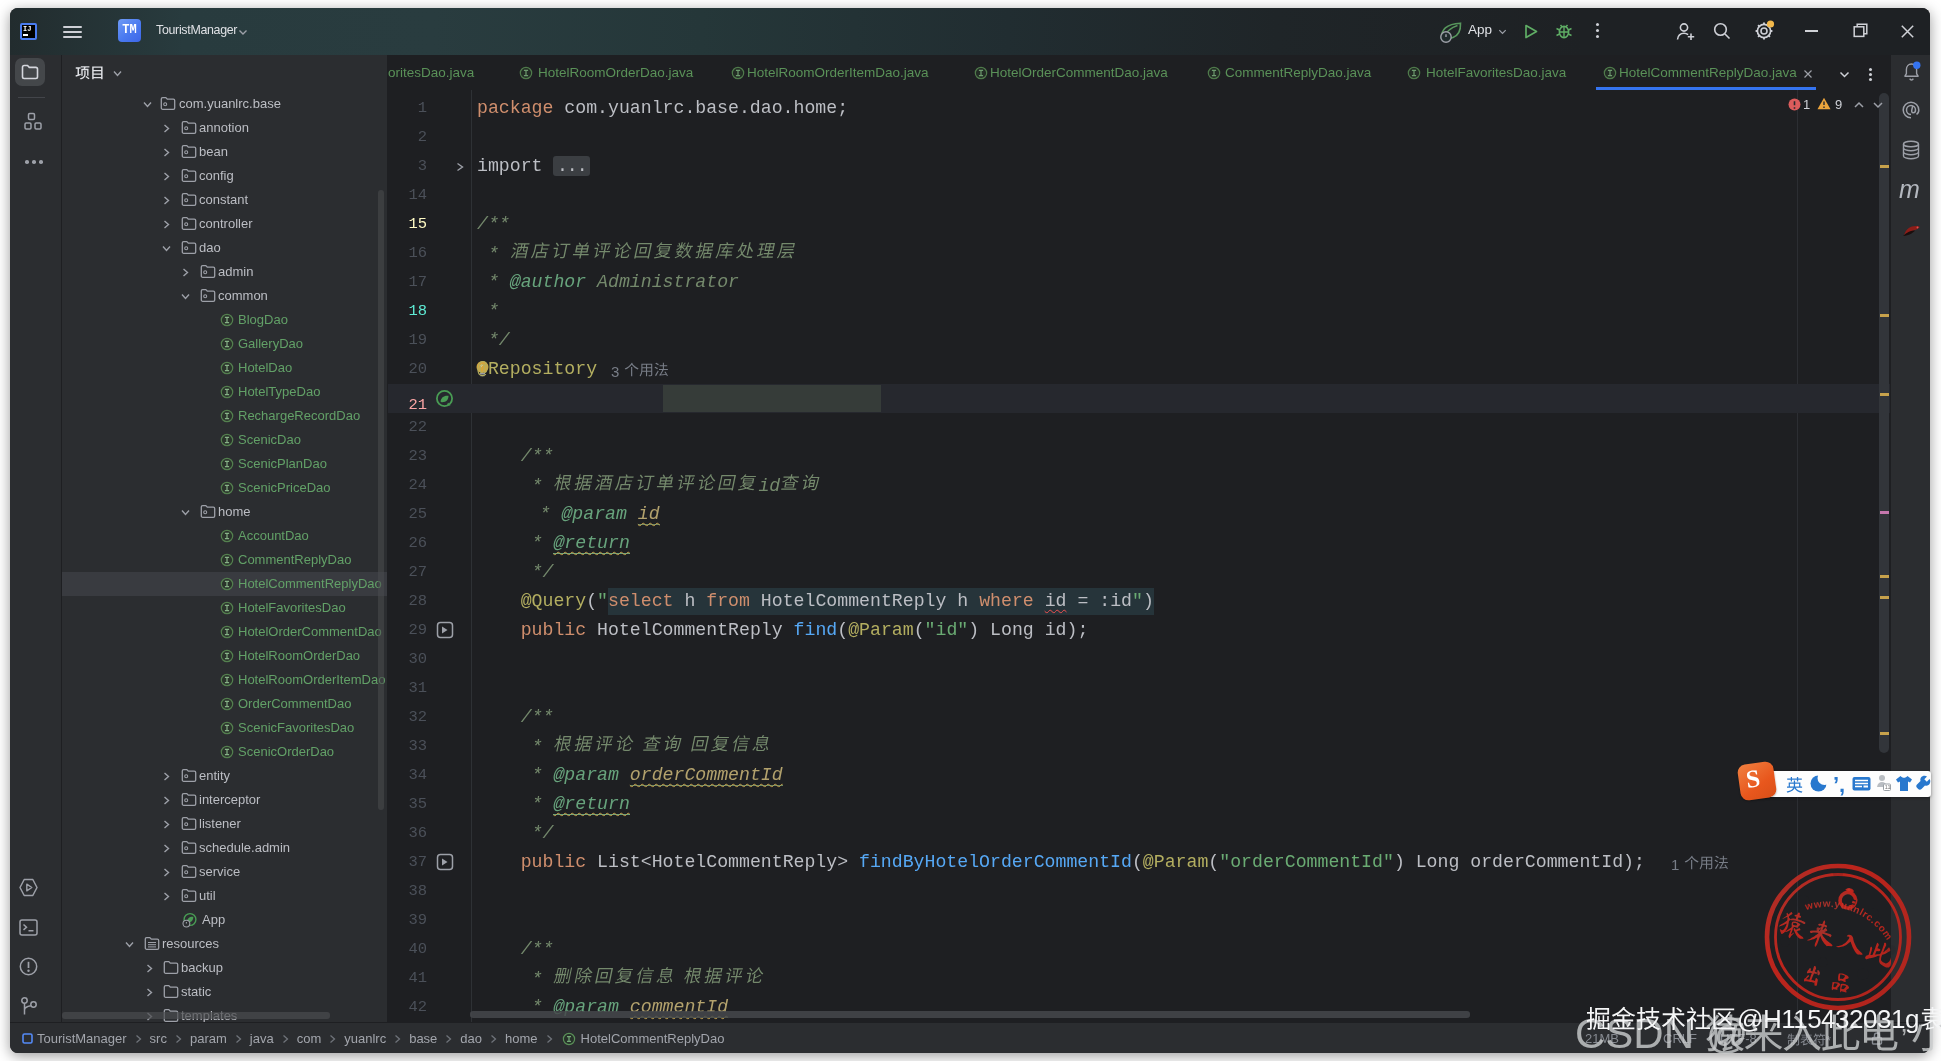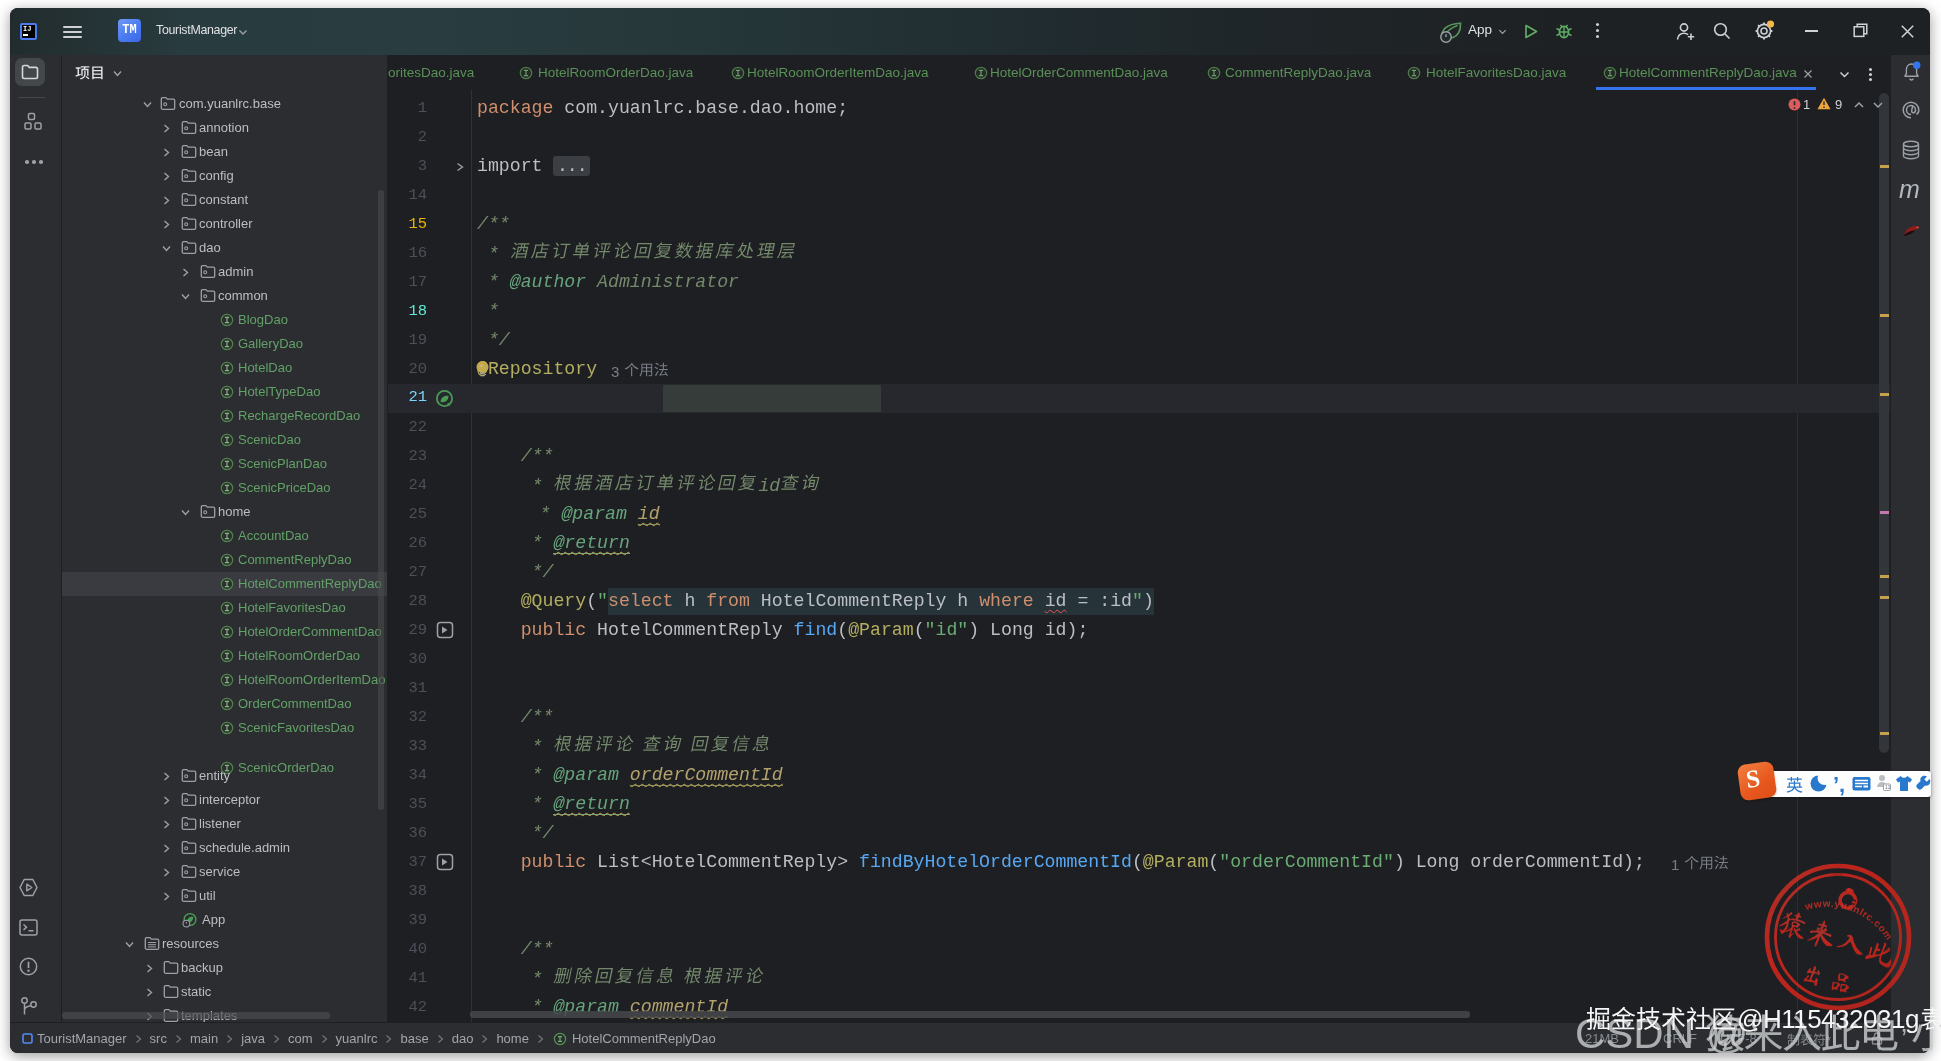--- a/index.html
+++ b/index.html
@@ -114,21 +114,21 @@
       </svg>
 <div class="abs" style="left:27px;top:8px;display:flex;align-items:center;white-space:nowrap;color:#a2a5ac">
         <span>TouristManager</span>
         <svg style="margin:1px 8px 0 8px" width="7" height="10" viewBox="0 0 7 10">
           <path d="M1.5 1.5 5.5 5 1.5 8.5" stroke="#6f737a" stroke-width="1.3" fill="none"></path>
         </svg>
         <span>src</span>
         <svg style="margin:1px 8px 0 8px" width="7" height="10" viewBox="0 0 7 10">
           <path d="M1.5 1.5 5.5 5 1.5 8.5" stroke="#6f737a" stroke-width="1.3" fill="none"></path>
         </svg>
-        <span>main</span>
+        <span>param</span>
         <svg style="margin:1px 8px 0 8px" width="7" height="10" viewBox="0 0 7 10">
           <path d="M1.5 1.5 5.5 5 1.5 8.5" stroke="#6f737a" stroke-width="1.3" fill="none"></path>
         </svg>
         <span>java</span>
         <svg style="margin:1px 8px 0 8px" width="7" height="10" viewBox="0 0 7 10">
           <path d="M1.5 1.5 5.5 5 1.5 8.5" stroke="#6f737a" stroke-width="1.3" fill="none"></path>
         </svg>
         <span>com</span>
         <svg style="margin:1px 8px 0 8px" width="7" height="10" viewBox="0 0 7 10">
           <path d="M1.5 1.5 5.5 5 1.5 8.5" stroke="#6f737a" stroke-width="1.3" fill="none"></path>
@@ -385,21 +385,21 @@
         </svg>
         <span class="abs grn" style="left:176px;top:0">OrderCommentDao</span>
       </div>
 <div class="trow" style="top:661px;">
         <svg class="abs" style="left:158px;top:5px" width="14" height="14" viewBox="0 0 14 14">
           <circle cx="7" cy="7" r="5.7" fill="#2a332b" stroke="#54804f" stroke-width="1.2"></circle>
           <path d="M4.9 4.4H9.1 M7 4.4V9.6 M4.9 9.6H9.1" stroke="#87b287" stroke-width="1.2"></path>
         </svg>
         <span class="abs grn" style="left:176px;top:0">ScenicFavoritesDao</span>
       </div>
-<div class="trow" style="top:685px;margin-top:16px;">
+<div class="trow" style="top:685px;">
         <svg class="abs" style="left:158px;top:5px" width="14" height="14" viewBox="0 0 14 14">
           <circle cx="7" cy="7" r="5.7" fill="#2a332b" stroke="#54804f" stroke-width="1.2"></circle>
           <path d="M4.9 4.4H9.1 M7 4.4V9.6 M4.9 9.6H9.1" stroke="#87b287" stroke-width="1.2"></path>
         </svg>
         <span class="abs grn" style="left:176px;top:0">ScenicOrderDao</span>
       </div>
 <div class="trow" style="top:709px;">
         <svg class="abs" style="left:99px;top:7px" width="11" height="11" viewBox="0 0 11 11">
           <path d="M3.5 2 7.5 5.5 3.5 9" stroke="#9da0a8" stroke-width="1.4" fill="none"></path>
         </svg>
@@ -552,27 +552,27 @@
 <div class="abs" style="left:1481px;top:23px;width:3px;height:3px;border-radius:50%;background:#ced0d6"></div>
 </div>
 <div class="abs" style="left:378px;top:82px;width:1502px;height:932px;background:#1e1f22;overflow:hidden">
 <div class="abs" style="left:1409px;top:0;width:1px;height:932px;background:#2c2e33"></div>
 <div class="abs" style="left:83px;top:0;width:1px;height:932px;background:#2e3135"></div>
 <div class="abs" style="left:0;top:293.5px;width:1502px;height:29px;background:#26282e"></div>
 <div class="gnum" style="top:3.5px;color:#4b5059">1</div>
 <div class="gnum" style="top:32.5px;color:#4b5059">2</div>
 <div class="gnum" style="top:61.5px;color:#4b5059">3</div>
 <div class="gnum" style="top:90.5px;color:#4b5059">14</div>
-<div class="gnum" style="top:119.5px;color:#eab308">15</div>
+<div class="gnum" style="top:119.5px;color:#fef9c3">15</div>
 <div class="gnum" style="top:148.5px;color:#4b5059">16</div>
 <div class="gnum" style="top:177.5px;color:#4b5059">17</div>
 <div class="gnum" style="top:206.5px;color:#5eead4">18</div>
 <div class="gnum" style="top:235.5px;color:#4b5059">19</div>
 <div class="gnum" style="top:264.5px;color:#4b5059">20</div>
-<div class="gnum" style="top:293px;color:#7dd3fc">21</div>
+<div class="gnum" style="top:301px;color:#fca5a5">21</div>
 <div class="gnum" style="top:322.5px;color:#4b5059">22</div>
 <div class="gnum" style="top:351.5px;color:#4b5059">23</div>
 <div class="gnum" style="top:380.5px;color:#4b5059">24</div>
 <div class="gnum" style="top:409.5px;color:#4b5059">25</div>
 <div class="gnum" style="top:438.5px;color:#4b5059">26</div>
 <div class="gnum" style="top:467.5px;color:#4b5059">27</div>
 <div class="gnum" style="top:496.5px;color:#4b5059">28</div>
 <div class="gnum" style="top:525.5px;color:#4b5059">29</div>
 <div class="gnum" style="top:554.5px;color:#4b5059">30</div>
 <div class="gnum" style="top:583.5px;color:#4b5059">31</div>

